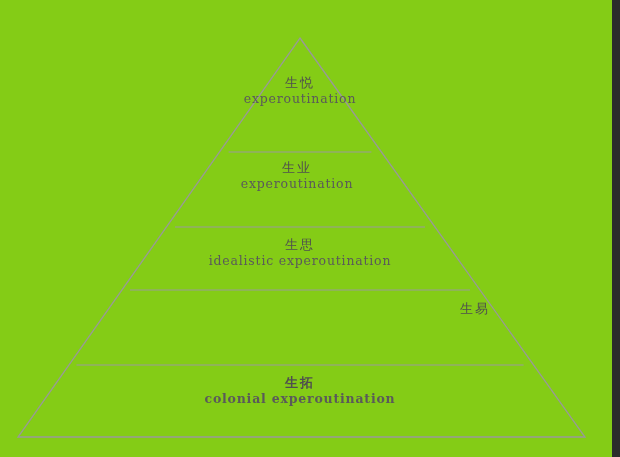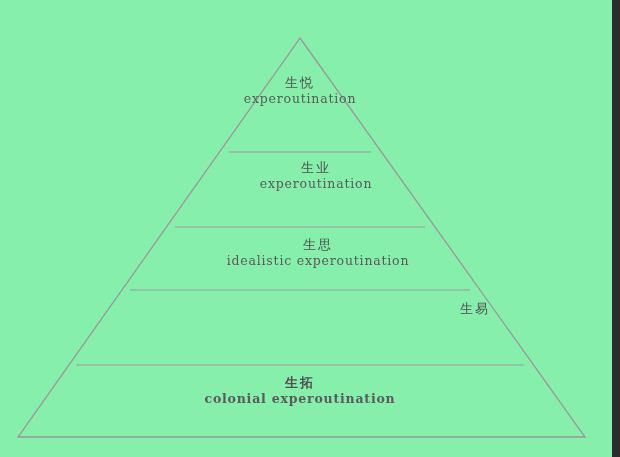--- a/index.html
+++ b/index.html
@@ -14,21 +14,21 @@
     overflow: hidden;
     font-family: "DejaVu Serif", "Liberation Serif", serif;
   }
 
   #canvas {
     position: absolute;
     left: 0;
     top: 0;
     width: 620px;
     height: 457px;
-    background: #86efac;
+    background: #84cc16;
   }
 
   
   #right-edge-strip {
     position: absolute;
     top: 0;
     right: 0;
     width: 8px;
     height: 457px;
     background: #2b2b2b;
@@ -58,22 +58,22 @@
   }
   .tier-en {
     display: block;
     font-size: 12.5px;
     color: #5a5a5a;
     letter-spacing: 0.8px;
   }
 
   
   #tier-0-label { left: 160px; top: 74px;  width: 280px; }
-  #tier-1-label { left: 176px; top: 159px; width: 280px; }
-  #tier-2-label { left: 148px; top: 236px; width: 340px; }
+  #tier-1-label { left: 157px; top: 159px; width: 280px; }
+  #tier-2-label { left: 130px; top: 236px; width: 340px; }
   #tier-3-label { left: 110px; top: 300px; width: 380px; text-align: right; }
   #tier-4-label { left:  90px; top: 374px; width: 420px; font-weight: bold; }
 </style>
 </head>
 <body>
 
 <div id="canvas">
 
   <svg id="pyramid-svg" viewBox="0 0 620 457">
 

